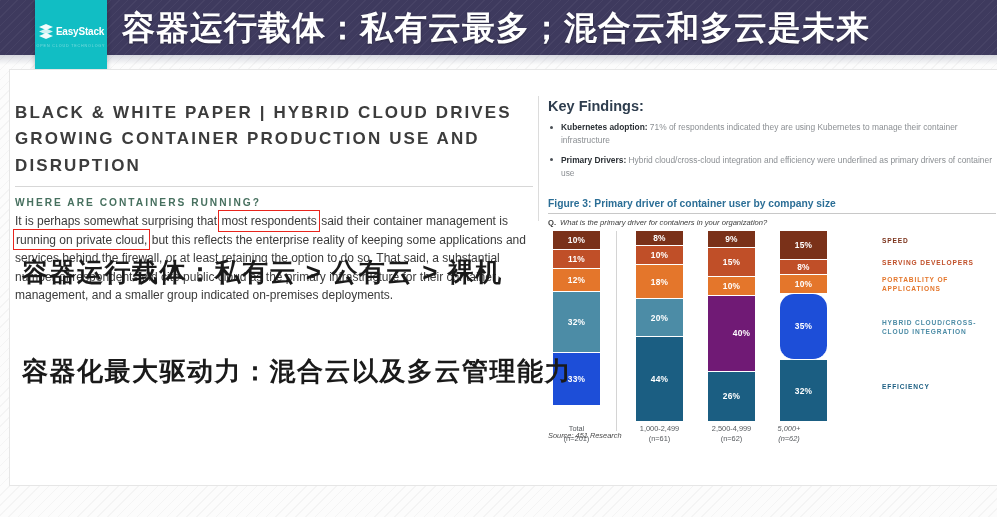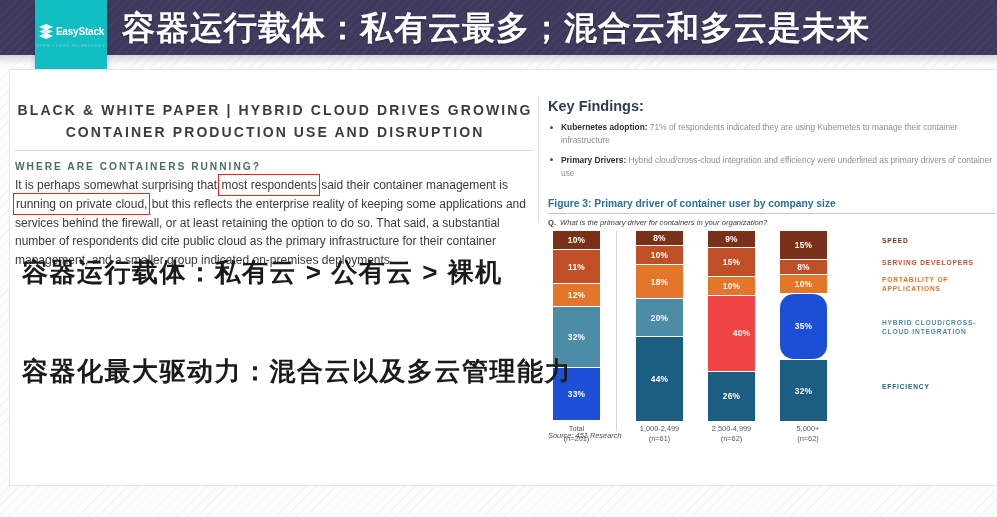--- a/index.html
+++ b/index.html
@@ -52,22 +52,22 @@
   .page{
     position:absolute;left:10px;top:70px;width:987px;height:415px;
     background:#ffffff;
     box-shadow:0 0 0 1px #e6e6e6;
   }
   .page-inner{position:absolute;inset:0;}
 
   
   .doc-left{position:absolute;left:5px;top:30px;width:520px;}
   .doc-kicker{
-    color:#3c3c3c;font-size:14px;font-weight:bold;letter-spacing:2.1px;
-    line-height:1.55;margin:0 0 7px 0;text-align:center;
+    color:#3c3c3c;font-size:17px;font-weight:bold;letter-spacing:2.1px;
+    line-height:1.55;margin:0 0 7px 0;
   }
   .doc-rule{height:1px;background:#d7d7d7;margin:3px 0 10px 0;width:518px;}
   .doc-h2{
     color:#47705f;font-size:10.2px;font-weight:bold;letter-spacing:2.0px;
     margin:0 0 4px 0;
   }
   .doc-body{
     color:#3a3a3a;font-size:12px;line-height:1.55;margin:0;text-align:left;
   }
   .hl{position:relative;display:inline-block;padding:0 1px;}
@@ -185,50 +185,50 @@
       </div>
 
       <div class="fig">
         <div class="fig-title">Figure 3: Primary driver of container user by company size</div>
         <p class="fig-q"><span class="qmark">Q.</span><span>What is the primary driver for containers in your organization?</span></p>
 
         <div class="chart">
           <div class="chart-body" id="chart-body">
               <div class="bar-group" style="left: 5px;">
                 <div class="seg" style="background: rgb(122, 49, 25); height: 19px;">10%</div>
-                <div class="seg" style="background: rgb(192, 79, 40); height: 34px;">11%</div>
+                <div class="seg" style="background: rgb(192, 79, 40); height: 19px;">11%</div>
                 <div class="seg" style="background: rgb(228, 118, 43); height: 22.8px;">12%</div>
                 <div class="seg" style="background: rgb(76, 140, 166); height: 60.8px;">32%</div>
                 <div class="seg" style="background: #1d4ed8; height: 52px;">33%</div>
               </div>
               <div class="bar-label" style="left: -14.5px;"><span>Total</span><br><span>(n=201)</span></div>
               <div class="bar-group" style="left: 88px;">
                 <div class="seg" style="background: rgb(122, 49, 25); height: 15.2px;">8%</div>
                 <div class="seg" style="background: rgb(192, 79, 40); height: 19px;">10%</div>
                 <div class="seg" style="background: rgb(228, 118, 43); height: 34.2px;">18%</div>
                 <div class="seg" style="background: rgb(76, 140, 166); height: 38px;">20%</div>
                 <div class="seg" style="background: rgb(27, 94, 130); height: 83.6px;">44%</div>
               </div>
               <div class="bar-label" style="left: 68.5px;"><span>1,000-2,499</span><br><span>(n=61)</span></div>
               <div class="bar-group" style="left: 160px;">
                 <div class="seg" style="background: rgb(122, 49, 25); height: 17.1px;">9%</div>
                 <div class="seg" style="background: rgb(192, 79, 40); height: 28.5px;">15%</div>
                 <div class="seg" style="background: rgb(228, 118, 43); height: 19px;">10%</div>
-                <div class="seg" style="background: #ef4444; height: 76px; padding-left: 20px;">40%</div>
+                <div class="seg" style="background: #701a75; height: 76px; padding-left: 20px;">40%</div>
                 <div class="seg" style="background: rgb(27, 94, 130); height: 49.4px;">26%</div>
               </div>
               <div class="bar-label" style="left: 140.5px;"><span>2,500-4,999</span><br><span>(n=62)</span></div>
               <div class="bar-group" style="left: 232px;">
                 <div class="seg" style="background: rgb(122, 49, 25); height: 28.5px;">15%</div>
                 <div class="seg" style="background: rgb(192, 79, 40); height: 15.2px;">8%</div>
                 <div class="seg" style="background: rgb(228, 118, 43); height: 19px;">10%</div>
                 <div class="seg" style="background: #1d4ed8; height: 66.5px; border-radius: 14px;">35%</div>
                 <div class="seg" style="background: rgb(27, 94, 130); height: 60.8px;">32%</div>
               </div>
-              <div class="bar-label" style="left: 217px;"><span>5,000+</span><br><span>(n=62)</span></div>
+              <div class="bar-label" style="left: 198px; font-style: italic;"><span>5,000+</span><br><span>(n=62)</span></div>
               <div class="group-divider"></div>
             </div>
           <div class="legend" id="chart-legend">
               <div class="legend-entry" style="color: rgb(122, 49, 25); top: 6.25px;">SPEED</div>
               <div class="legend-entry" style="color: rgb(192, 79, 40); top: 28.1px;">SERVING DEVELOPERS</div>
               <div class="legend-entry" style="color: rgb(228, 118, 43); top: 45.2px;">PORTABILITY OF APPLICATIONS</div>
               <div class="legend-entry" style="color: rgb(76, 140, 166); top: 87.95px;">HYBRID CLOUD/CROSS-CLOUD INTEGRATION</div>
               <div class="legend-entry" style="color: rgb(27, 94, 130); top: 151.6px;">EFFICIENCY</div>
             </div>
           <div class="fig-source">Source: 451 Research</div>

